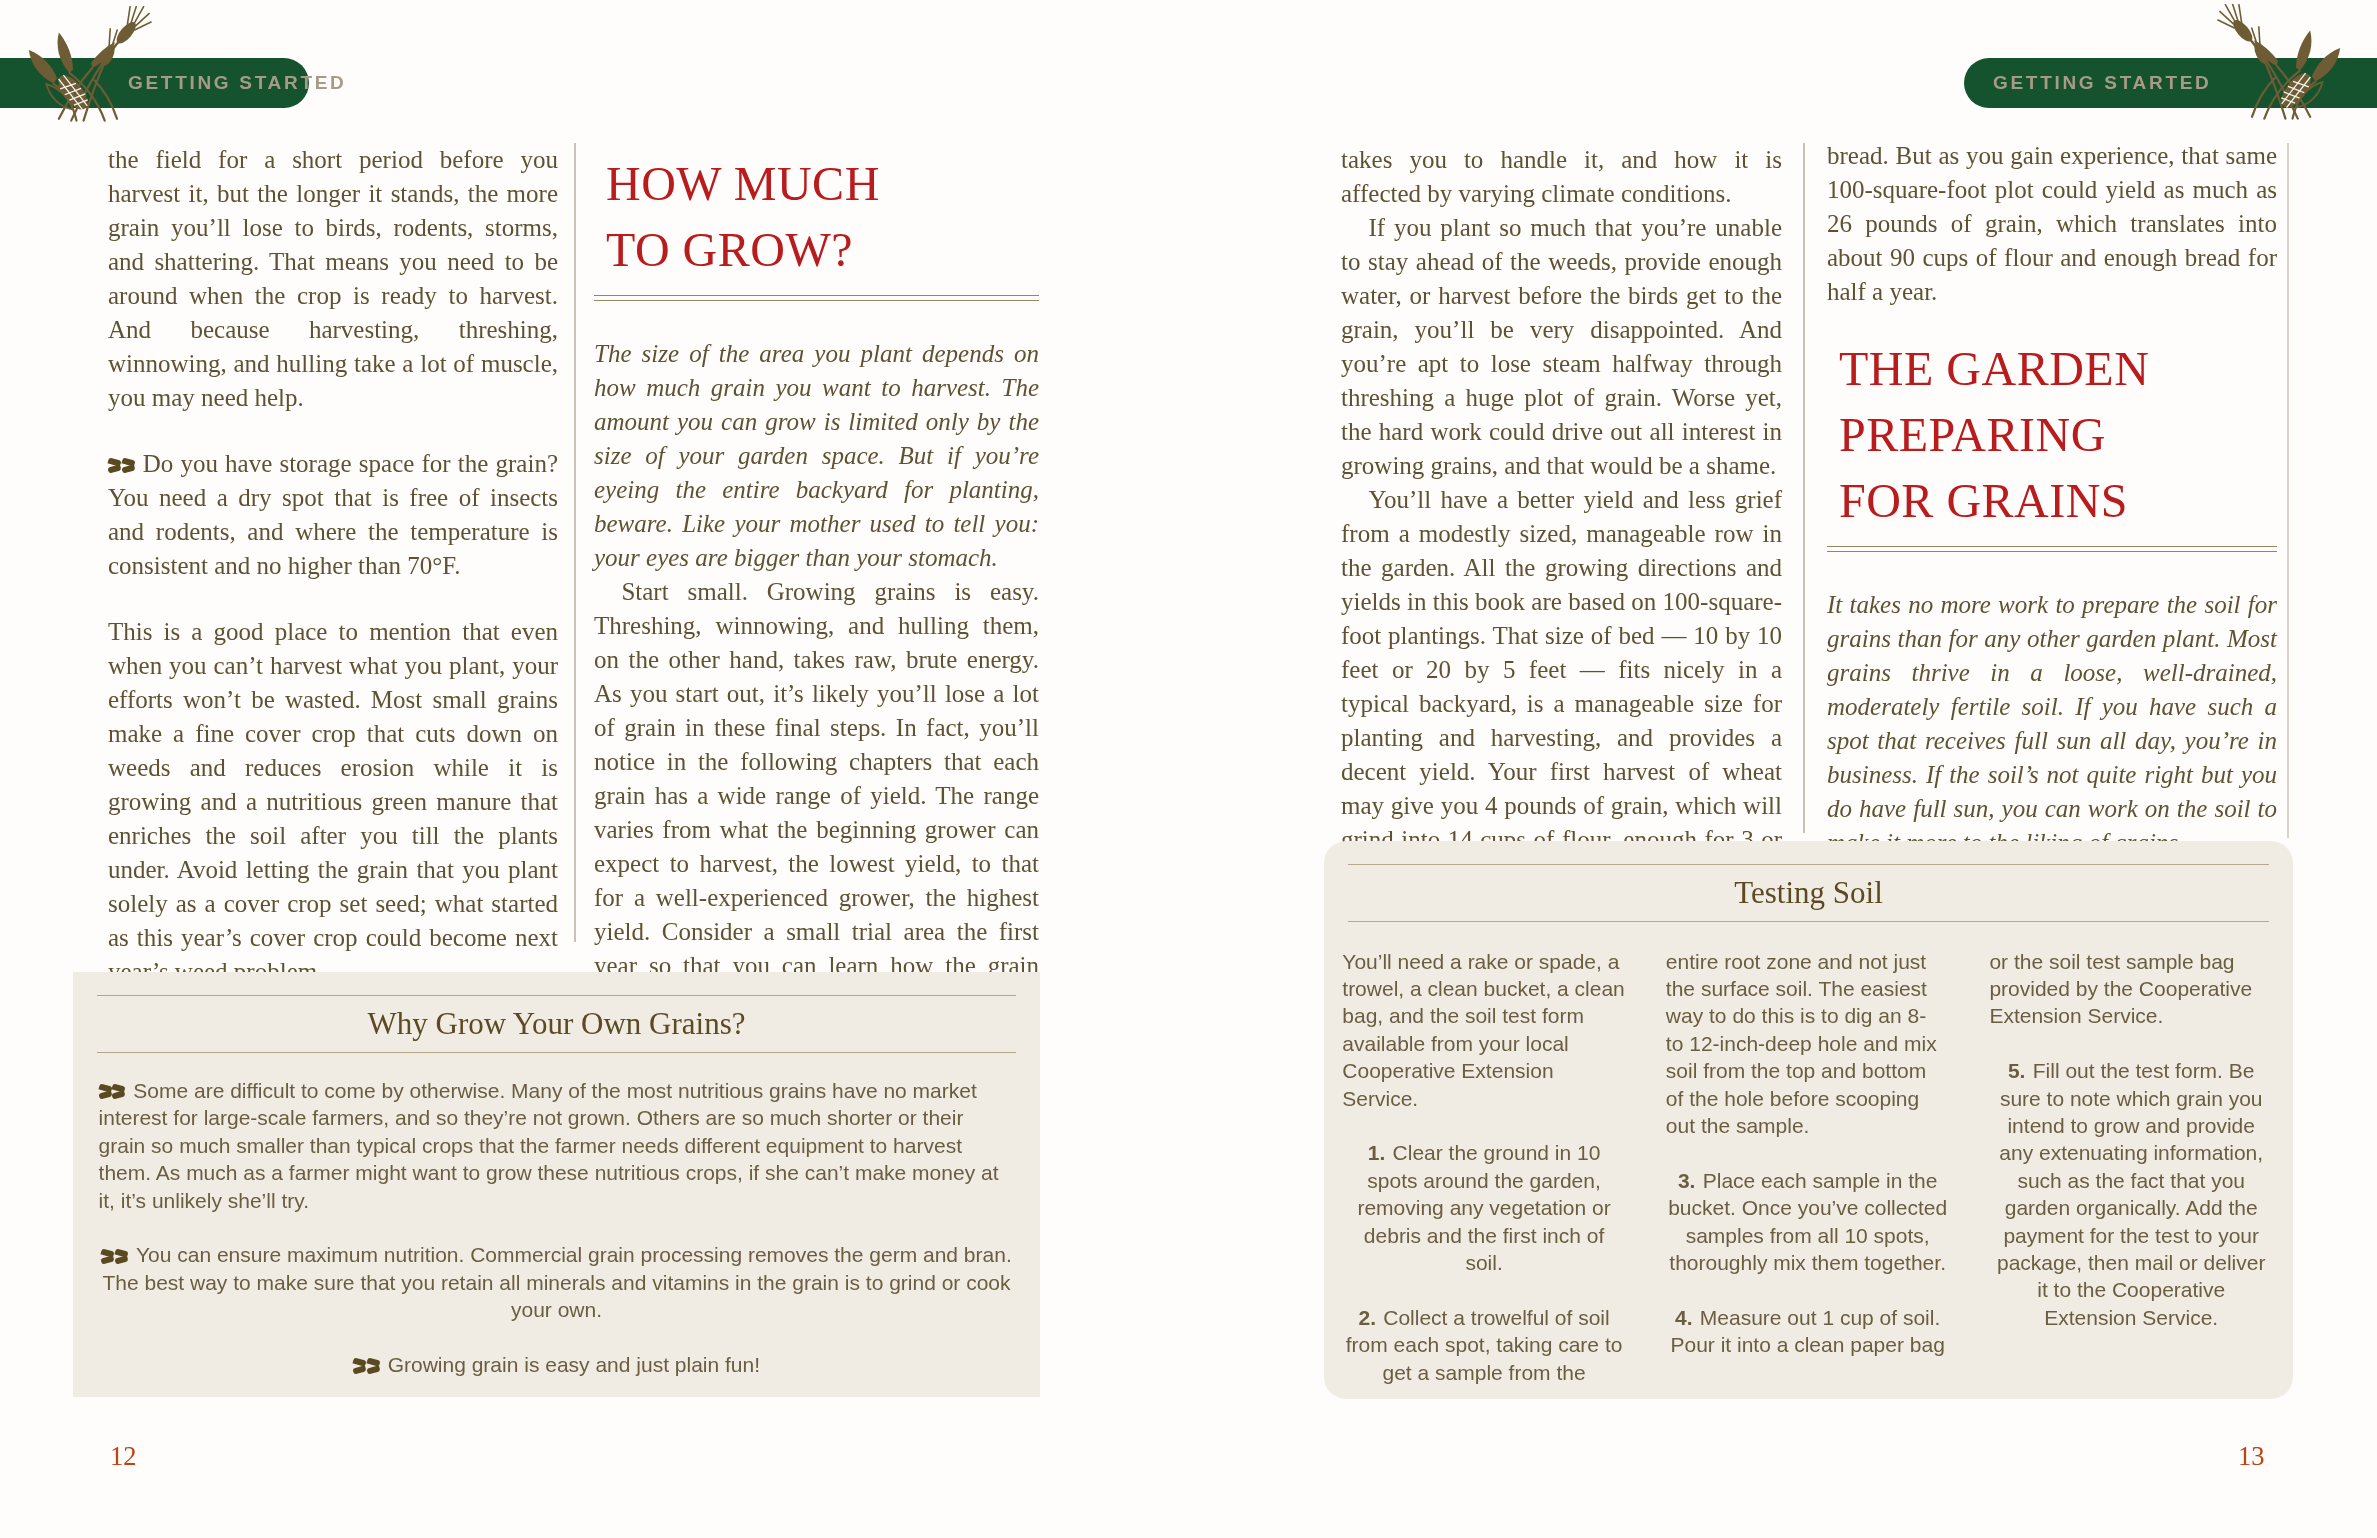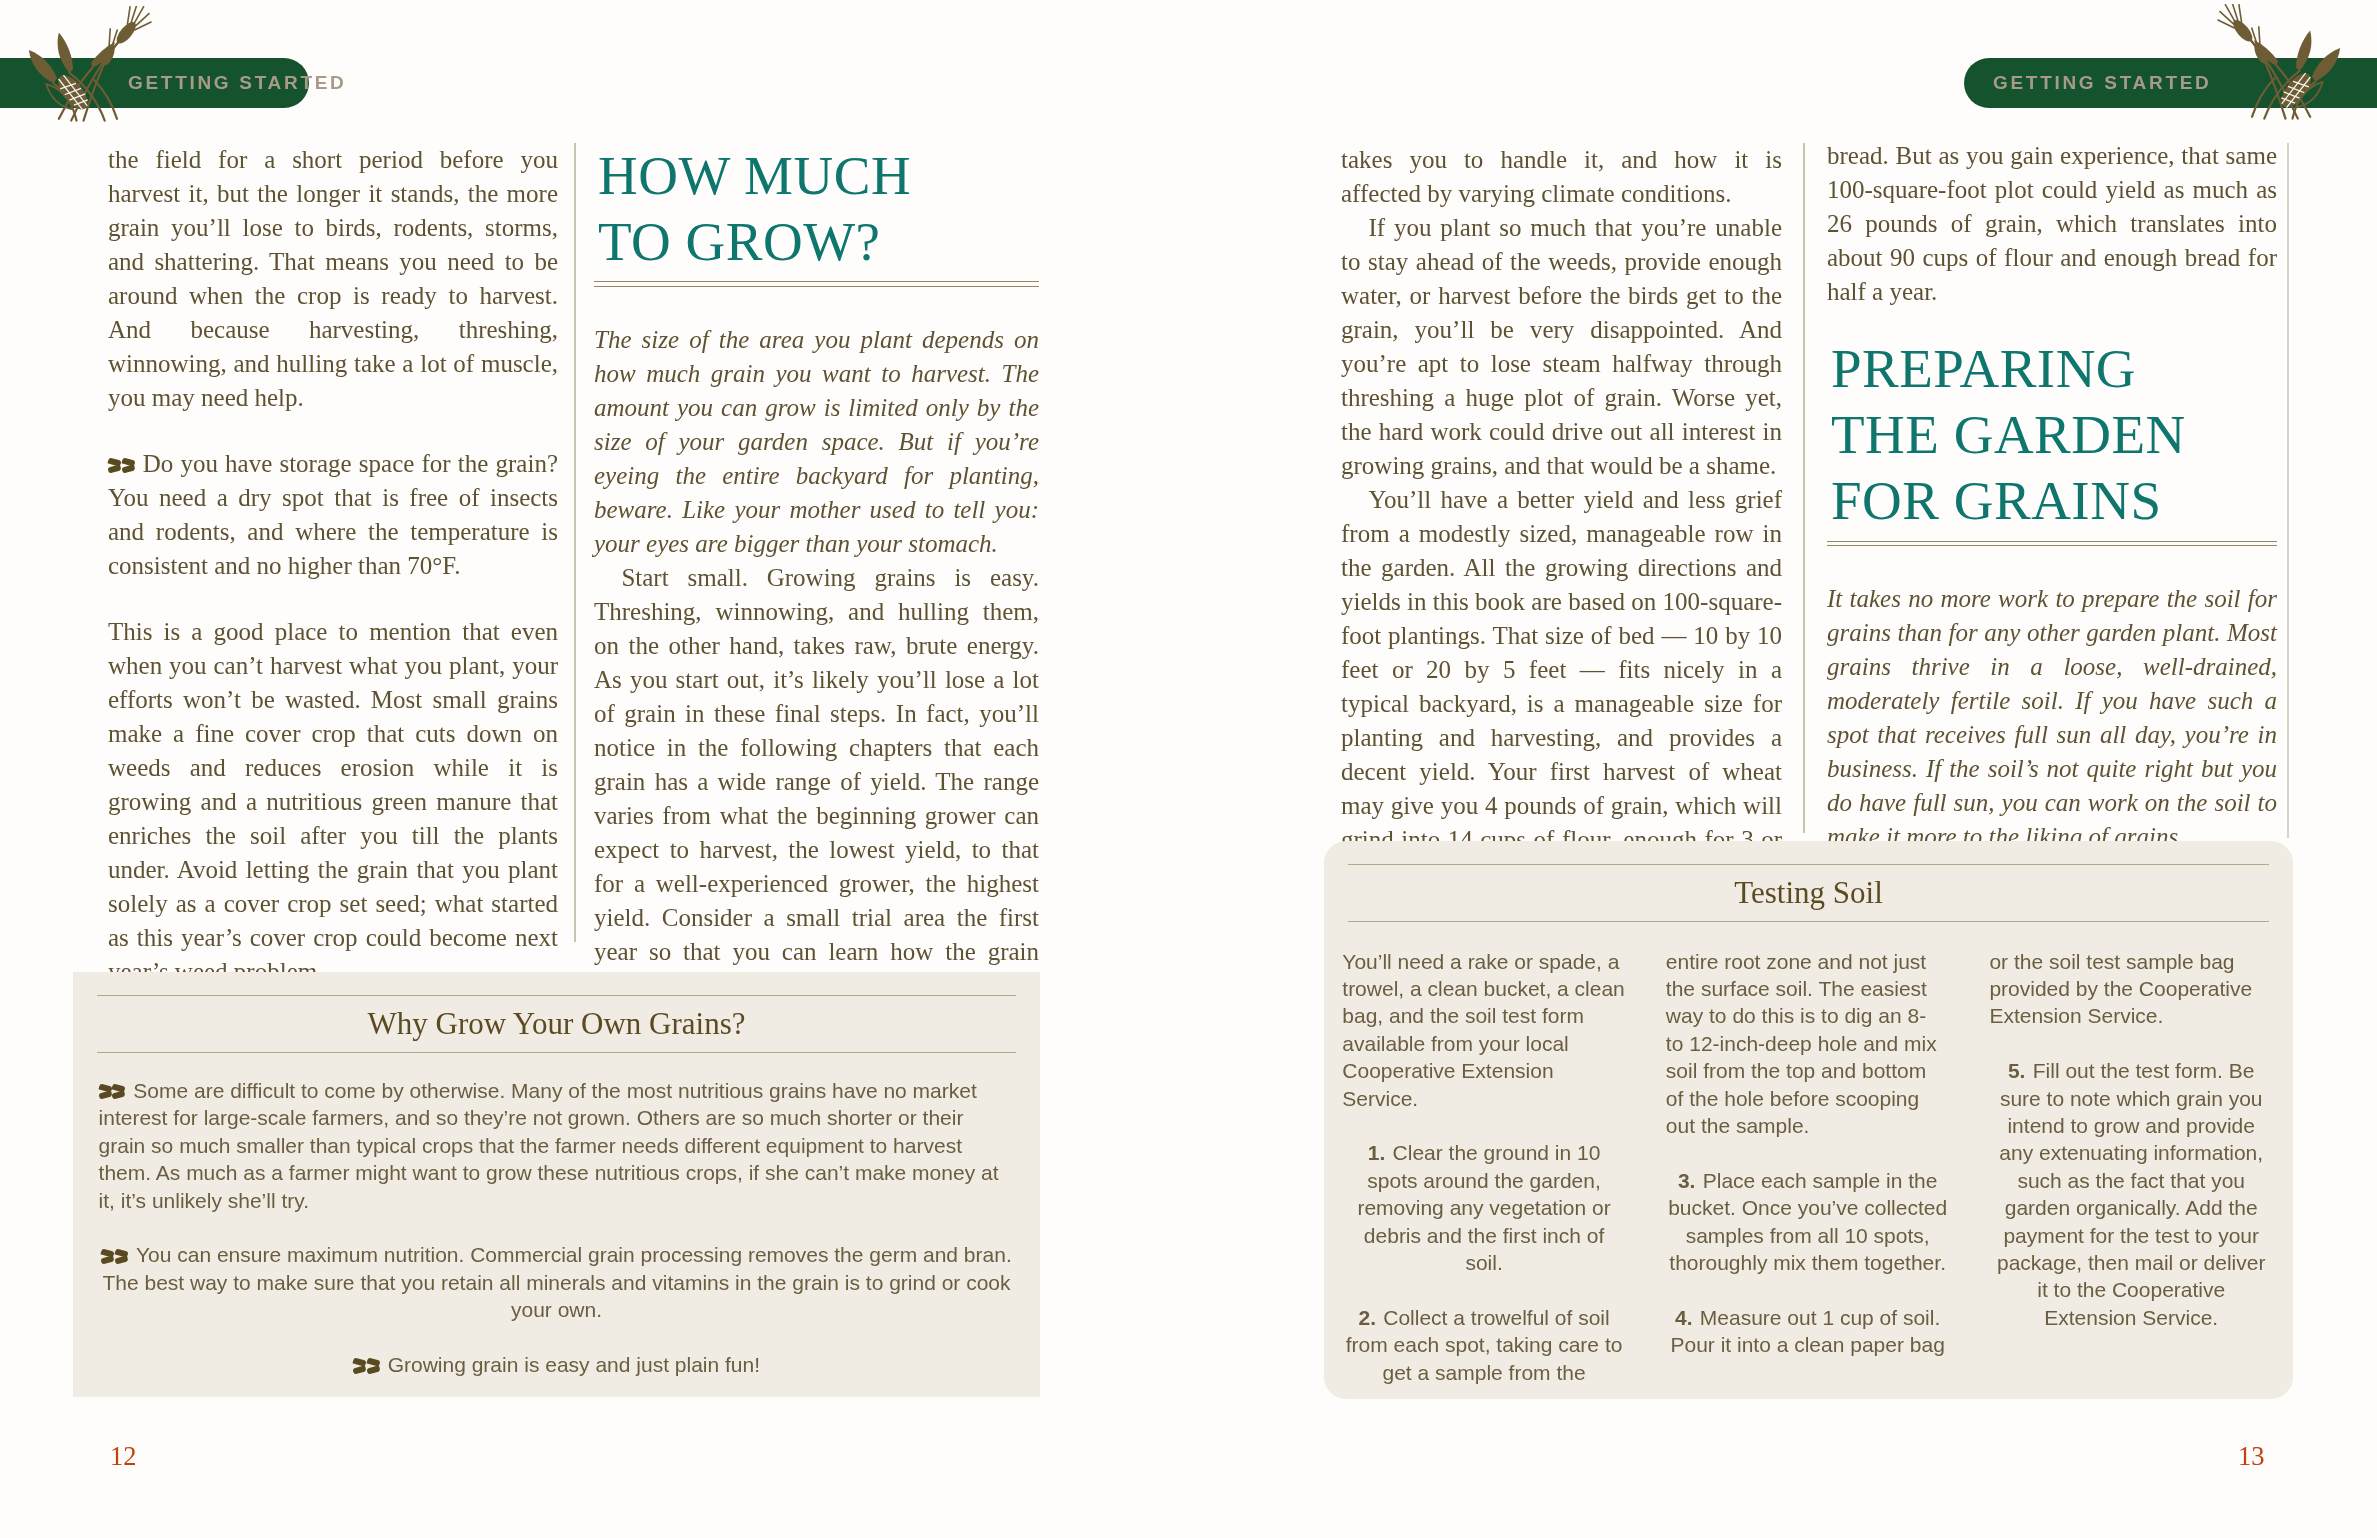--- a/index.html
+++ b/index.html
@@ -38,22 +38,22 @@
 
   .p-serif {
     font-size:25px; line-height:34px; text-align:justify;
     color:#5f5233; margin:0;
   }
   .p-serif.gap   { margin-top:32px; }
   .p-serif.indent{ text-indent:27.4px; }
 
   .article-title {
     font-family:"Liberation Serif", serif;
-    font-size:55px; line-height:66px; font-weight:normal;
-    color:#0f766e; margin:4px; letter-spacing:0.5px;
+    font-size:48px; line-height:66px; font-weight:normal;
+    color:#b91c1c; margin:12px; letter-spacing:0.5px;
   }
   .title-gap { margin-top:27.4px; }
   .double-rule {
     border-top:1.8px solid #97875e; border-bottom:1.8px solid #97875e;
     height:3.7px; margin-top:6.4px;
   }
   .after-rule { margin-top:36px;font-style:italic; }
 
   .v-rule { position:absolute; width:1.8px; background:#cbc3b2; }
   .v-rule-left   { left:574px;  top:143px; height:799px; }
@@ -186,22 +186,22 @@
     <p class="p-serif indent">If you plant so much that you’re unable to stay ahead of the weeds, provide enough water, or harvest before the birds get to the grain, you’ll be very disappointed. And you’re apt to lose steam halfway through threshing a huge plot of grain. Worse yet, the hard work could drive out all interest in growing grains, and that would be a shame.</p>
     <p class="p-serif indent">You’ll have a better yield and less grief from a modestly sized, manageable row in the garden. All the growing directions and yields in this book are based on 100-square-foot plantings. That size of bed — 10 by 10 feet or 20 by 5 feet — fits nicely in a typical backyard, is a manageable size for planting and harvesting, and provides a decent yield. Your first harvest of wheat may give you 4 pounds of grain, which will grind into 14 cups of flour, enough for 3 or 4 loaves of</p>
   </div>
 
   <div class="v-rule v-rule-right"></div>
   <div class="v-rule v-rule-right2"></div>
 
   <div class="col col-r2">
     <p class="p-serif">bread. But as you gain experience, that same 100-square-foot plot could yield as much as 26 pounds of grain, which translates into about 90 cups of flour and enough bread for half a year.</p>
     <h1 class="article-title title-gap">
+      <div>THE GARDEN</div>
       <div>PREPARING</div>
-      <div>THE GARDEN</div>
       <div>FOR GRAINS</div>
     </h1>
     <div class="double-rule"></div>
     <p class="p-serif after-rule">It takes no more work to prepare the soil for grains than for any other garden plant. Most grains thrive in a loose, well-drained, moderately fertile soil. If you have such a spot that receives full sun all day, you’re in business. If the soil’s not quite right but you do have full sun, you can work on the soil to make it more to the liking of grains.</p>
   </div>
 
   <div class="feature-box box-right">
     <div class="box-pad-top"></div>
     <div class="box-rule"></div>
     <h3 class="box-title">Testing Soil</h3>

